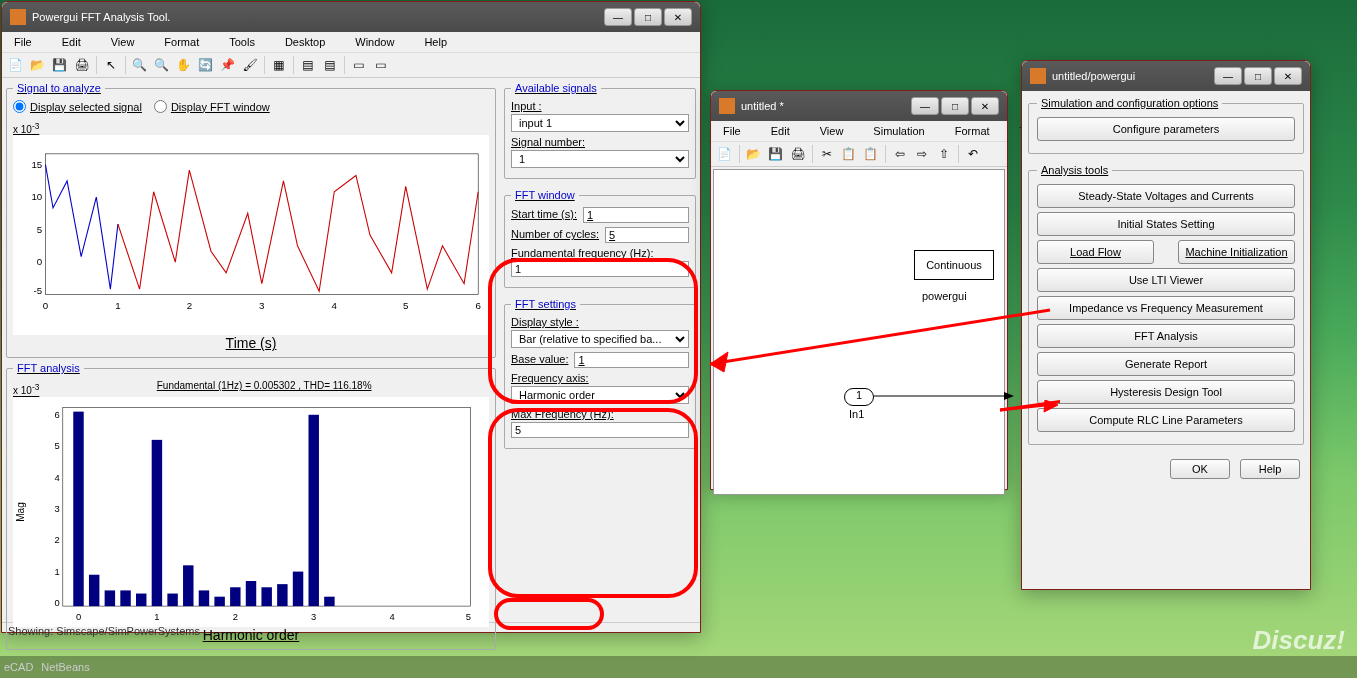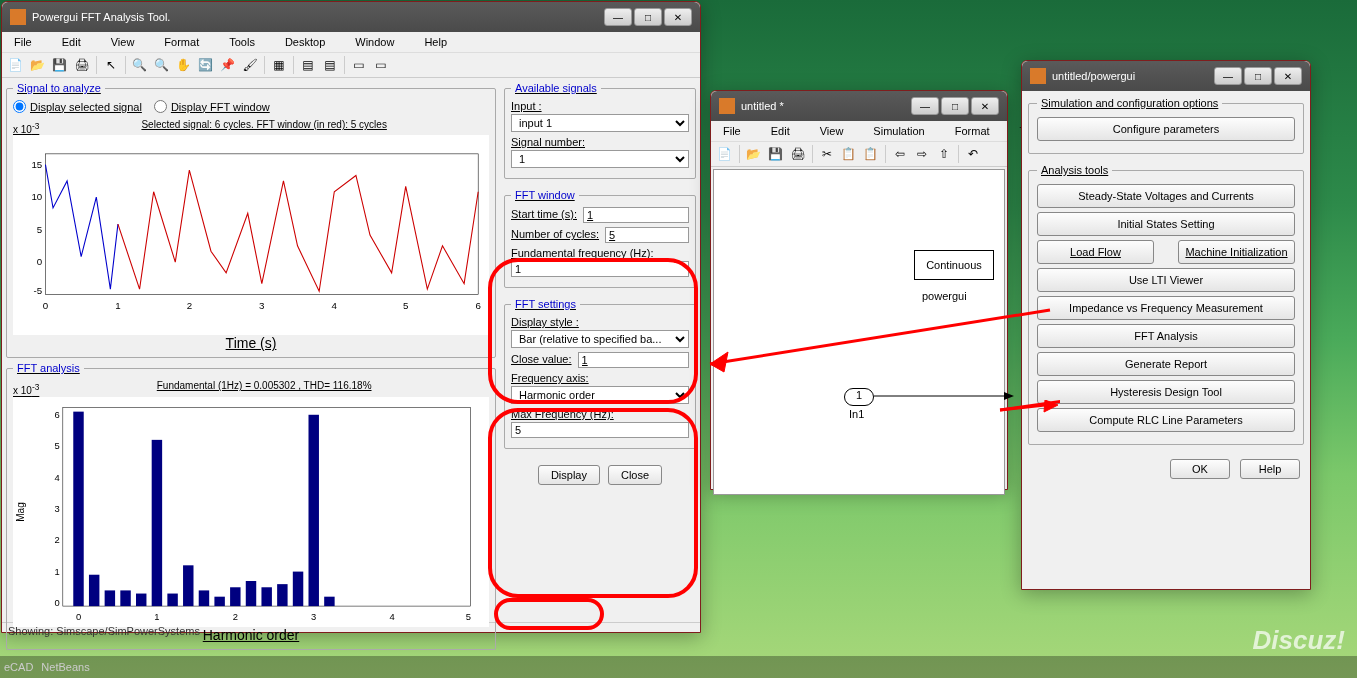--- a/index.html
+++ b/index.html
@@ -224,21 +224,20 @@
               <input type="radio" checked="" style="">
               <span>Display selected signal</span>
             </label>
           <label>
               <input type="radio" style="">
               <span>Display FFT window</span>
             </label>
         </div>
         <div style="display:flex; align-items:flex-start;">
           <div style="font-size:10px; padding-top:2px;"><span>x 10</span><sup>-3</sup></div>
-          <div class="plot-title" style="flex:1">Selected signal: 6 cycles. FFT window (in red): 5 cycles</div>
         </div>
         <div class="signal-plot-area">
           <svg width="100%" height="100%" viewBox="0 0 440 160">
             <rect x="30" y="5" width="400" height="130" fill="#fff" stroke="#000" stroke-width="0.5"></rect>
 
             <g font-size="9" text-anchor="end">
               <text x="27" y="135">-5</text>
                 <text x="27" y="108">0</text>
                 <text x="27" y="78">5</text>
                 <text x="27" y="48">10</text>
@@ -333,33 +332,29 @@
           </div>
         <div class="form-row"><label>Fundamental frequency (Hz):</label>
           <input value="1" style=""></div>
       </fieldset>
 
       <fieldset>
         <legend>FFT settings</legend>
         <div class="form-row"><label>Display style :</label>
           <select><option>Bar (relative to specified ba...</option></select></div>
         <div class="inline-row form-row">
-            <label>Close value:</label>
+            <label>Base value:</label>
           <input value="1" style="">
           </div>
         <div class="form-row"><label>Frequency axis:</label>
           <select><option>Harmonic order</option></select></div>
         <div class="form-row"><label>Max Frequency (Hz):</label>
           <input value="5" style=""></div>
       </fieldset>
 
-      <div class="btn-row">
-        <button class="btn">Display</button>
-        <button class="btn">Close</button>
-      </div>
     </div>
   </div>
   <div class="status">Showing: Simscape/SimPowerSystems</div>
 </div>
 
 <div class="window sim-win">
   <div class="titlebar">
     <span class="icon"></span>
     <span class="title">untitled *</span>
     <div class="winctrl">

